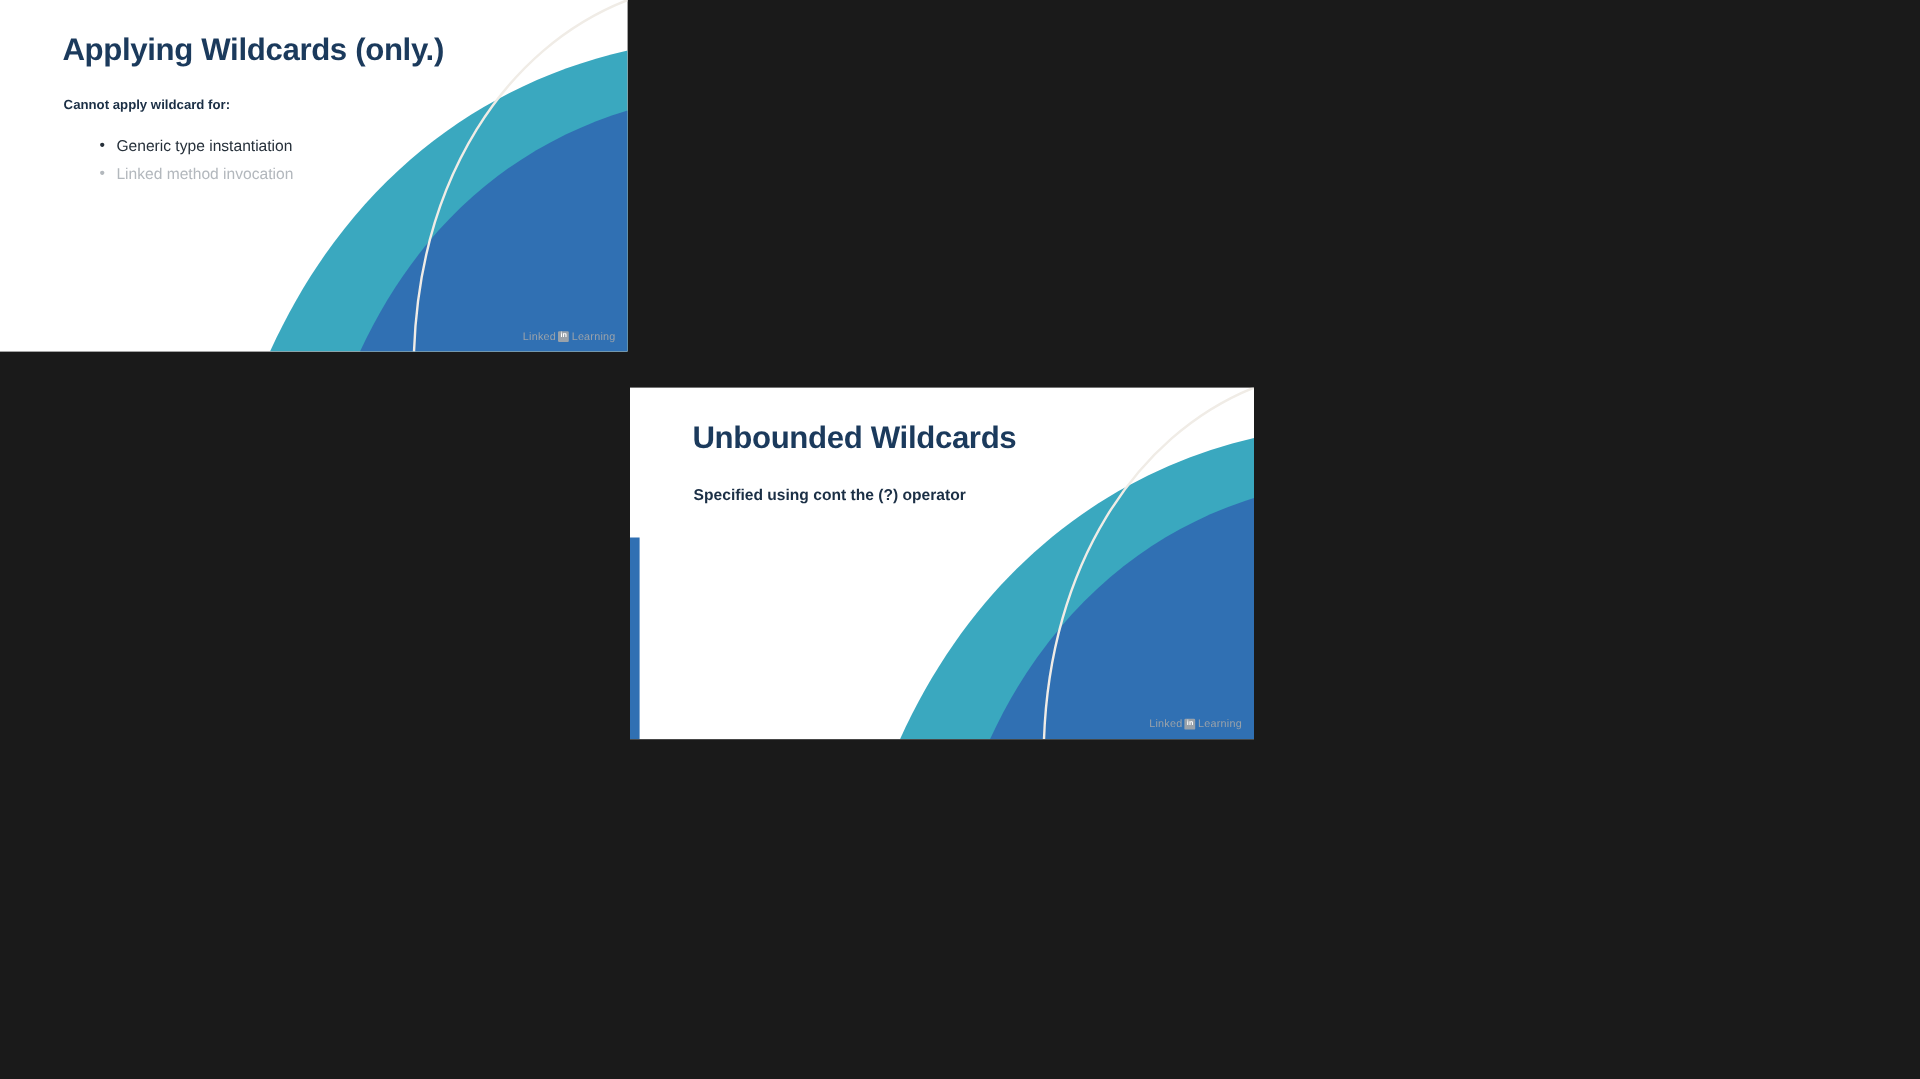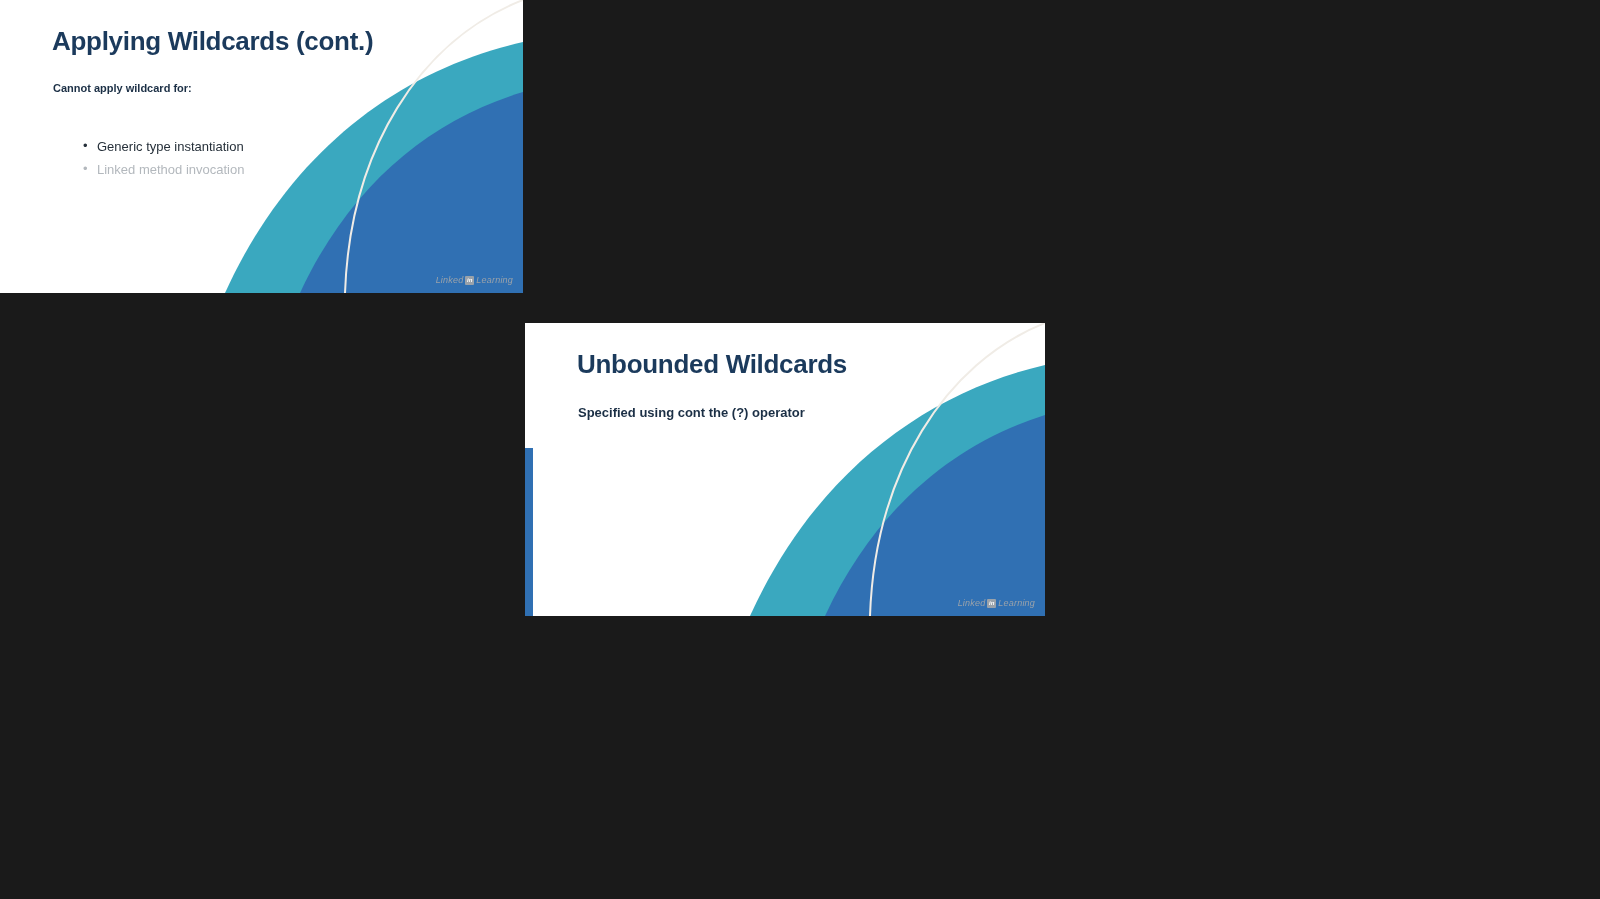--- a/index.html
+++ b/index.html
@@ -7,43 +7,43 @@
               font-family:"Liberation Sans", sans-serif; }
   .stage { position:relative; width:1600px; height:899px; }
   .panel { position:absolute; overflow:hidden; }
 
   
   .slide { background:#ffffff; position:relative; overflow:hidden; }
   .slide .swoosh { position:absolute; right:0; bottom:0; width:100%; height:100%;
                    pointer-events:none; }
   .slide h1 { color:#1b3a5c; font-weight:bold; letter-spacing:-0.3px; }
   .slide .sub { color:#1b2f45; font-weight:bold; }
-  .slide ul { list-style:none;margin-top:25px; }
+  .slide ul { list-style:none; }
   .slide li { position:relative; color:#26303a; }
   .slide li:before { content:"\2022"; position:absolute; left:-14px; top:-1px; font-size:13px; }
   .slide li.dim { color:#b3b8bd; }
   .slide li.dim:before { color:#b3b8bd; }
   .ll-logo { position:absolute; right:10px; bottom:8px; font-size:9px; color:#9aa2aa;
-             letter-spacing:.2px; display:flex; align-items:center; gap:2px;font-style:italic; }
+             letter-spacing:.2px; display:flex; align-items:center; gap:2px; }
   .ll-logo .inbox { display:inline-block; width:9px; height:9px; background:#9aa2aa;
                     color:#fff; font-size:6px; line-height:9px; text-align:center;
                     border-radius:1px; font-weight:bold;}
 </style>
 </head>
 <body>
 
 <div class="stage">
 
   <div class="panel slide" style="left:0;top:0;width:523px;height:293px;">
     <svg class="swoosh" viewBox="0 0 523 293" preserveAspectRatio="none">
       <path d="M523,42 C400,70 290,150 225,293 L523,293 Z" fill="#3aa8bf"></path>
       <path d="M523,92 C430,120 350,185 300,293 L523,293 Z" fill="#3070b3"></path>
       <path d="M523,0 C420,40 350,150 345,293" fill="none" stroke="#f0ece6" stroke-width="2"></path>
     </svg>
-    <h1 style="position:absolute;left:52px;top:26px;font-size:26px;">Applying Wildcards (cont.)</h1>
+    <h1 style="position:absolute;left:52px;top:26px;font-size:26px;">Applying Wildcards (only.)</h1>
     <div class="sub" style="position:absolute;left:53px;top:82px;font-size:11px;">Cannot apply wildcard for:</div>
     <ul style="position:absolute;left:97px;top:110px;font-size:13px;line-height:23px;">
       <li>Generic type instantiation</li>
       <li class="dim">Linked method invocation</li>
     </ul>
     <div class="ll-logo">
       <span>Linked</span>
         <span class="inbox">in</span>
         <span>Learning</span>
     </div>

